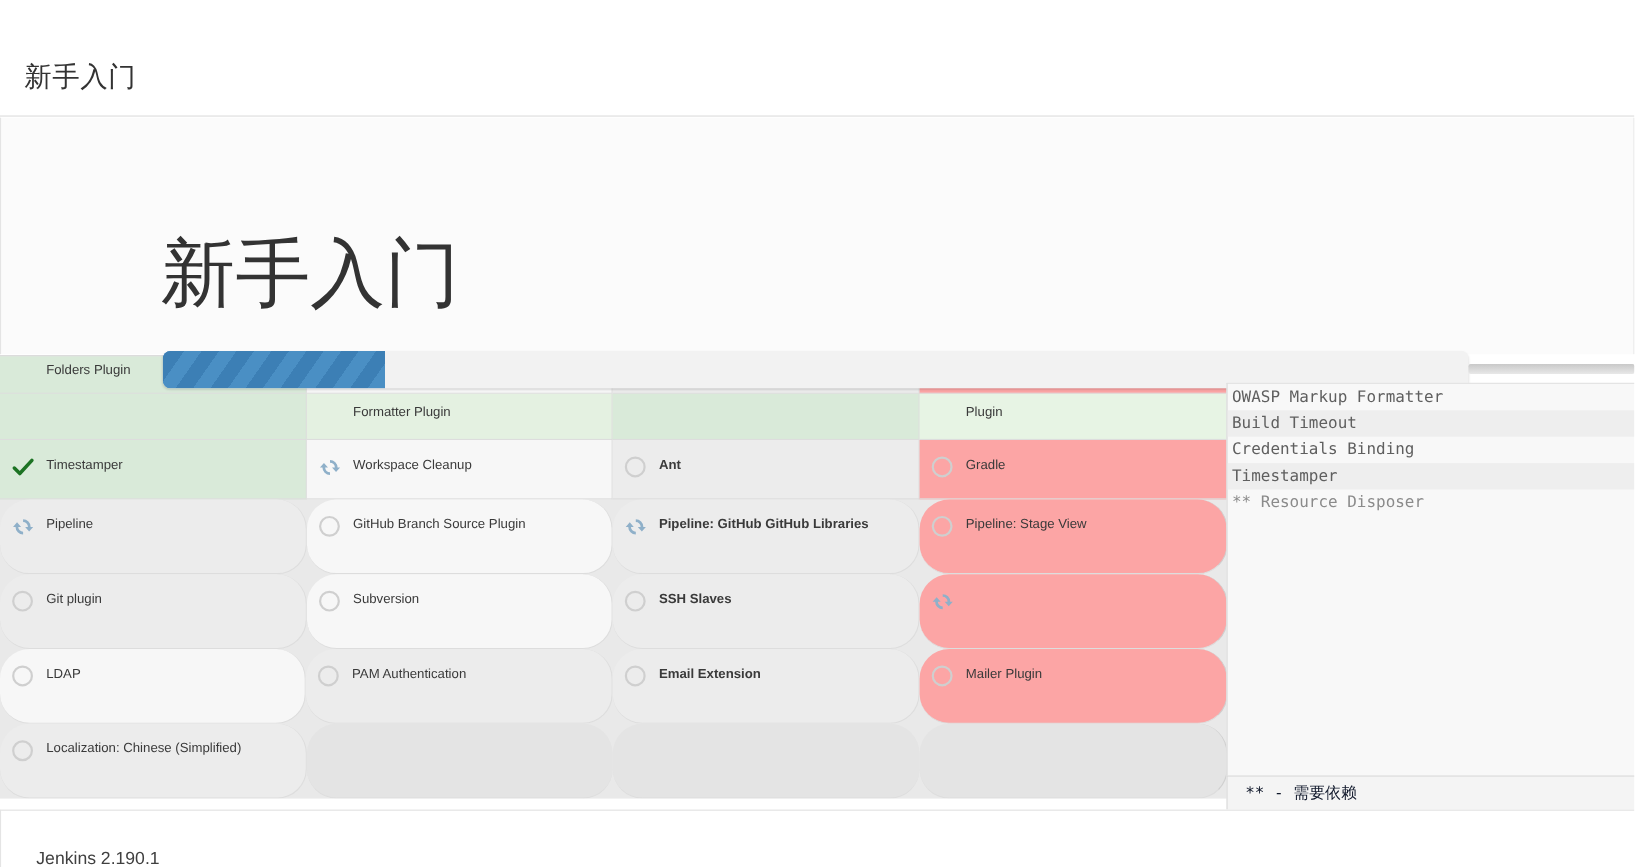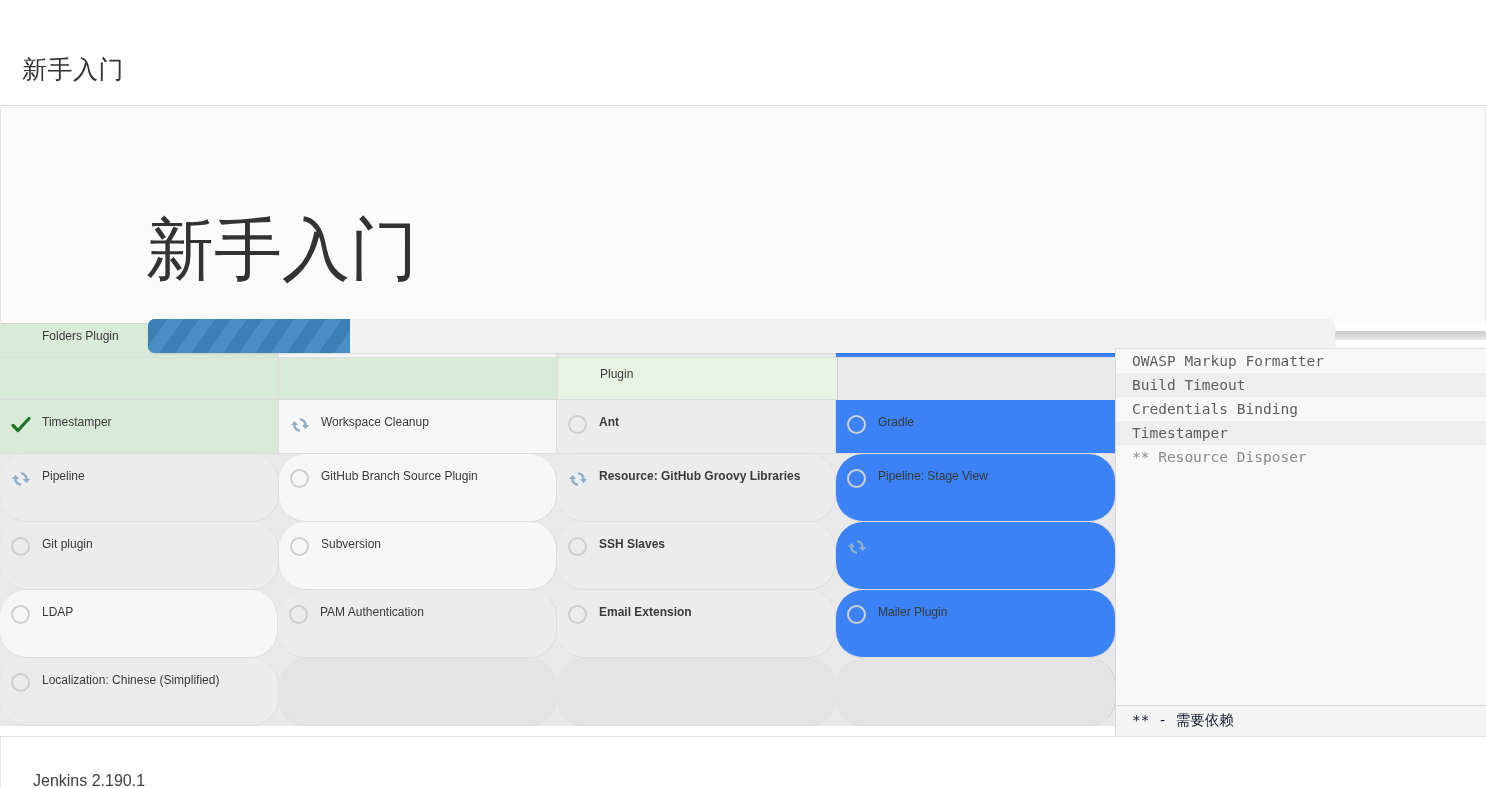--- a/index.html
+++ b/index.html
@@ -73,21 +73,21 @@
     border-bottom: 1px solid #dddddd;
     padding: 14px 12px 14px 42px;
     min-height: 54px;
     font-size: 12px;
     color: #3a3a3a;
     line-height: 1.35;
   }
   .cell.c0 { width: 279px; background: #ececec; }
   .cell.c1 { width: 278px; background: #f7f7f7; }
   .cell.c2 { width: 279px; background: #ececec; font-weight: bold; }
-  .cell.c3 { width: 280px; background: #3b82f6; border-right: 1px solid #cfcfcf; }
+  .cell.c3 { width: 280px; background: #fca5a5; border-right: 1px solid #cfcfcf; }
 
   .cell.installed.c0 { background: #d9ead9; }
   .cell.installed.c1 { background: #e4f1e1; }
   .cell.installed.c2 { background: #d9ead9; }
   .cell.installed.c3 { background: #e7f4e4; }
 
   .cell.empty { background: #e4e4e4; border-right: none; }
   .cell.empty.last { border-right: 1px solid #cfcfcf; }
 
   .cell.tall { min-height: 68px; border-radius: 27px; }
@@ -153,21 +153,21 @@
     background: #f8f8f8;
     border-left: 1px solid #d9d9d9;
     border-top: 1px solid #e2e2e2;
     box-sizing: border-box;
     overflow: hidden;
   }
   .logline {
     font-family: "DejaVu Sans Mono", monospace;
     font-size: 14.5px;
     color: #5f5f5f;
-    padding: 2px 0 2px 16px;
+    padding: 2px 0 2px 4px;
     line-height: 20px;
     white-space: nowrap;
   }
   .logline.alt { background: #eeeeee; }
   .logline.dep { color: #8b8b8b; }
 
   .logfooter {
     position: absolute;
     left: 1115px; top: 665px;
     width: 371px; height: 31px;
@@ -239,20 +239,21 @@
 
   <div class="grid" id="grid">
       <div class="grid-row row-clipped">
         <div class="cell c0 installed"><span>Folders Plugin</span></div>
         <div class="cell c1"><span></span></div>
         <div class="cell c2"><span></span></div>
         <div class="cell c3"><span></span></div>
       </div>
       <div class="grid-row row-header">
         <div class="cell c0 installed"><span></span></div>
+        <div class="cell c1 installed"><span>Formatter Plugin</span></div>
         <div class="cell c2 installed"><span></span></div>
         <div class="cell c3 installed"><span>Plugin</span></div>
       </div>
       <div class="grid-row">
         <div class="cell c0 installed"><span class="sicon">
             <svg width="22" height="22" viewBox="0 0 22 22">
               <path d="M3 11.5 L8 16.5 L19 4.5" fill="none" stroke="#1d7324" stroke-width="3.2" stroke-linecap="round" stroke-linejoin="round"></path>
             </svg>
           </span><span>Timestamper</span></div>
         <div class="cell c1"><span class="sicon">
@@ -270,21 +271,21 @@
               <path d="M12 4.5 A7.5 7.5 0 0 1 19.5 12 L22 12 L18 16.5 L14 12 L16.8 12 A4.8 4.8 0 0 0 12 7.2 Z" fill="#8fb0c9"></path>
               <path d="M12 19.5 A7.5 7.5 0 0 1 4.5 12 L2 12 L6 7.5 L10 12 L7.2 12 A4.8 4.8 0 0 0 12 16.8 Z" fill="#8fb0c9"></path>
             </svg>
           </span><span>Pipeline</span></div>
         <div class="cell c1 tall"><span class="pending-circle"></span><span>GitHub Branch Source Plugin</span></div>
         <div class="cell c2 tall"><span class="sicon">
             <svg width="22" height="22" viewBox="0 0 24 24">
               <path d="M12 4.5 A7.5 7.5 0 0 1 19.5 12 L22 12 L18 16.5 L14 12 L16.8 12 A4.8 4.8 0 0 0 12 7.2 Z" fill="#8fb0c9"></path>
               <path d="M12 19.5 A7.5 7.5 0 0 1 4.5 12 L2 12 L6 7.5 L10 12 L7.2 12 A4.8 4.8 0 0 0 12 16.8 Z" fill="#8fb0c9"></path>
             </svg>
-          </span><span>Resource: GitHub Groovy Libraries</span></div>
+          </span><span>Pipeline: GitHub GitHub Libraries</span></div>
         <div class="cell c3 tall"><span class="pending-circle"></span><span>Pipeline: Stage View</span></div>
       </div>
       <div class="grid-row">
         <div class="cell c0 tall"><span class="pending-circle"></span><span>Git plugin</span></div>
         <div class="cell c1 tall"><span class="pending-circle"></span><span>Subversion</span></div>
         <div class="cell c2 tall"><span class="pending-circle"></span><span>SSH Slaves</span></div>
         <div class="cell c3 tall"><span class="sicon">
             <svg width="22" height="22" viewBox="0 0 24 24">
               <path d="M12 4.5 A7.5 7.5 0 0 1 19.5 12 L22 12 L18 16.5 L14 12 L16.8 12 A4.8 4.8 0 0 0 12 7.2 Z" fill="#8fb0c9"></path>
               <path d="M12 19.5 A7.5 7.5 0 0 1 4.5 12 L2 12 L6 7.5 L10 12 L7.2 12 A4.8 4.8 0 0 0 12 16.8 Z" fill="#8fb0c9"></path>

